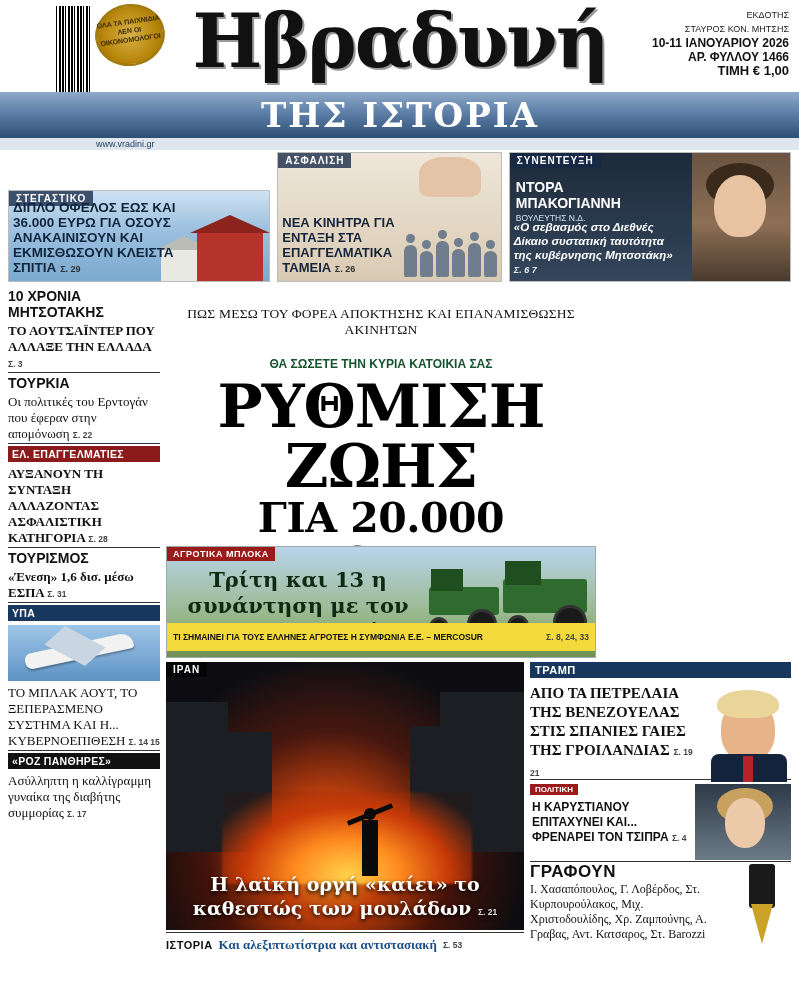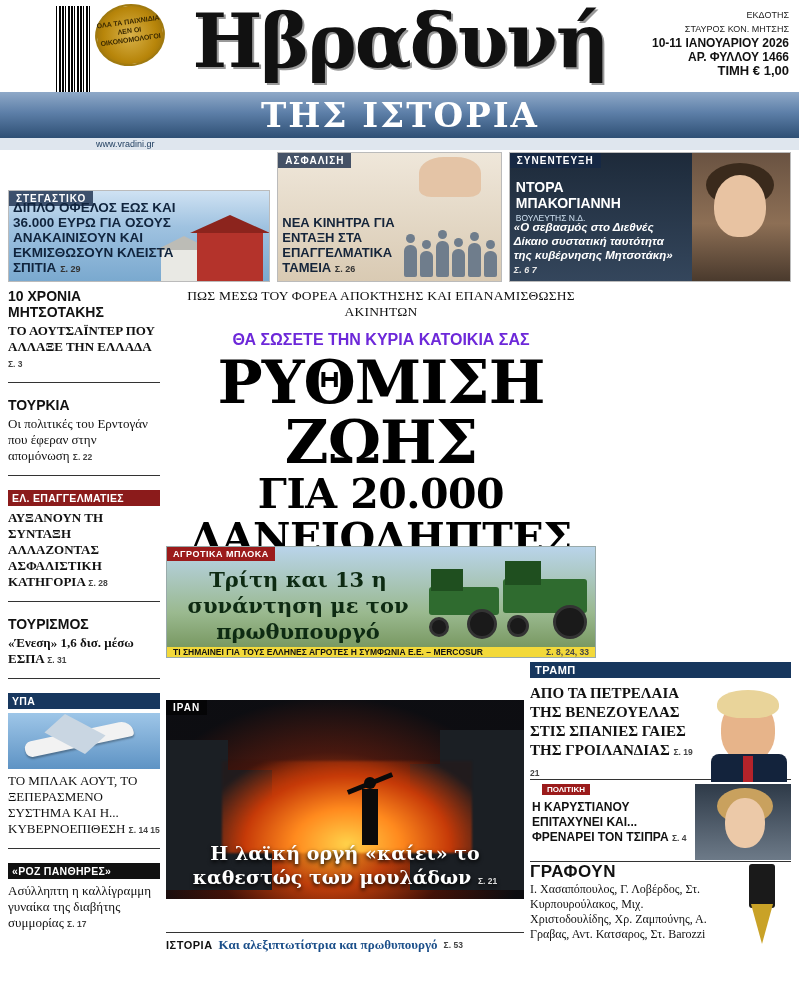--- a/index.html
+++ b/index.html
@@ -103,21 +103,21 @@
     content:""; position:absolute; left:14px; top:10px; width:68px; height:44px; border-radius:50%;
     background:#3a2a1c;
   }
   .t3-name{ position:absolute; left:6px; top:26px; width:150px;
     font-family:"Liberation Sans",sans-serif; font-weight:bold; font-size:14px; color:#fff; line-height:16px;}
   .t3-role{ position:absolute; left:6px; top:60px; font-family:"Liberation Sans",sans-serif;
     font-size:8.5px; color:#cfe0f0; }
 
   
   .leftcol { position:absolute; top:288px; left:8px; width:152px; }
-  .lc-block { border-bottom:1px solid #333; padding:0 0 10px 0; margin-bottom:14px; }
+  .lc-block { border-bottom:1px solid #333; padding:0 0 0 0; margin-bottom:2px; }
   .lc-head {
     font-family:"Liberation Sans",sans-serif; font-weight:bold;
     font-size:14px; line-height:16px; color:#111; margin-bottom:3px;
   }
   .lc-body { font-family:"Liberation Serif",serif; font-size:13px; line-height:16px; color:#111; }
   .lc-body.bold { font-weight:bold; }
   .pg { font-family:"Liberation Sans",sans-serif; font-size:8.5px; font-weight:bold; color:#444; }
   .lc-banner {
     background:#8b1b1b; color:#fff; font-family:"Liberation Sans",sans-serif;
     font-weight:bold; font-size:10.5px; padding:2px 4px; letter-spacing:.3px; margin-bottom:4px;
@@ -134,25 +134,25 @@
   }
   .plane-art:after{
     content:""; position:absolute; left:44px; top:8px; width:46px; height:26px; background:#c9d6e2;
     transform:rotate(28deg) skewX(-20deg);
   }
 
   
   .main { position:absolute; top:288px; left:166px; width:430px; }
   .kicker {
     font-family:"Liberation Serif",serif; font-size:13.5px; text-align:center;
-    color:#111; line-height:16px; letter-spacing:.2px;
+    color:#111; line-height:16px; letter-spacing:.2px;margin-top:18px;
   }
   .kicker2 {
-    font-family:"Liberation Sans",serif; font-weight:bold; font-size:16px; text-align:center;
-    color:#6d28d9; line-height:20px; margin-top:10px;
+    font-family:"Liberation Sans",serif; font-weight:bold; font-size:12px; text-align:center;
+    color:#14532d; line-height:20px; margin-top:16px;
   }
   .head1 {
     font-family:"DejaVu Serif",serif; font-weight:bold; font-size:60px; text-align:center;
     line-height:60px; letter-spacing:-1px; margin-top:2px; color:#000;
   }
   .head2 {
     font-family:"DejaVu Serif",serif; font-weight:bold; font-size:41px; text-align:center;
     line-height:44px; letter-spacing:-.5px; color:#000;
   }
   .bullets { display:flex; margin-top:6px; gap:4px; }
@@ -171,39 +171,39 @@
     background:linear-gradient(180deg,#b9d4ea 0%,#9ab98f 60%,#6f8f55 100%);
     border:1px solid #9aa;
   }
   .tr-tag { position:absolute; left:0; top:0; background:#9b1b1b; color:#fff;
     font-family:"Liberation Sans",sans-serif; font-weight:bold; font-size:9px; padding:2px 6px; letter-spacing:.5px;}
   .tr-head {
     position:absolute; left:6px; top:20px; width:250px; text-align:center;
     font-family:"DejaVu Serif",serif; font-weight:bold; font-size:21px; line-height:26px; color:#0d2a12;
   }
   .tr-foot {
-    position:absolute; left:0; bottom:0; width:100%; background:#f3d93a;
+    position:absolute; left:0; bottom:6px; width:100%; background:#f3d93a;
     font-family:"Liberation Sans",sans-serif; font-weight:bold; font-size:8.5px;
-    color:#111; padding:0 6px;
+    color:#111; padding:9px 6px;
   }
   .tr-art { position:absolute; right:0; top:6px; width:186px; height:96px; }
   .trac { position:absolute; background:#2f6b2f; }
   .trac.body1 { right:8px; top:26px; width:84px; height:34px; border-radius:3px; }
   .trac.cab1 { right:54px; top:8px; width:36px; height:24px; background:#1f4f1f; }
   .trac.body2 { right:96px; top:34px; width:70px; height:28px; border-radius:3px; }
   .trac.cab2 { right:132px; top:16px; width:32px; height:22px; background:#1f4f1f; }
   .wheel { position:absolute; border-radius:50%; background:#1a1a1a; border:3px solid #333; }
   .w1{ right:8px; top:52px; width:34px;height:34px;}
   .w2{ right:66px; top:62px; width:22px;height:22px;}
   .w3{ right:98px; top:56px; width:30px;height:30px;}
   .w4{ right:146px; top:64px; width:20px;height:20px;}
 
   
   .iran {
-    position:absolute; left:166px; top:700px; width:358px; height:199px; overflow:hidden;
+    position:absolute; left:166px; top:662px; width:358px; height:268px; overflow:hidden;
     background:#0b0b0d;
   }
   .iran-sky { position:absolute; inset:0; background:
      radial-gradient(ellipse at 46% 72%, rgba(255,180,40,.95) 0%, rgba(220,70,10,.85) 22%, rgba(90,20,5,.7) 45%, rgba(12,12,16,.95) 72%),
      linear-gradient(180deg,#23282e 0%, #15181d 55%, #0b0b0d 100%);
   }
   .iran-bldg { position:absolute; background:#1b1f24; }
   .ib1{ left:0; top:40px; width:62px; height:150px;}
   .ib2{ left:58px; top:70px; width:48px; height:120px;}
   .ib3{ right:0; top:30px; width:84px; height:160px;}
@@ -230,21 +230,21 @@
   .trump-block { position:relative; height:118px; border-bottom:1px solid #333; }
   .trump-txt { position:absolute; left:0; top:22px; width:172px;
     font-family:"Liberation Serif",serif; font-weight:bold; font-size:15px; line-height:19px; color:#111; }
   .trump-art { position:absolute; right:0; top:20px; width:84px; height:94px; }
   .trump-art .face { position:absolute; left:14px; top:18px; width:54px; height:62px; border-radius:46%; background:#e7b48a; }
   .trump-art .hair { position:absolute; left:10px; top:8px; width:62px; height:28px; border-radius:50% 50% 40% 40%; background:#e9d49a; }
   .trump-art .suit { position:absolute; left:4px; top:72px; width:76px; height:28px; background:#13233c; border-radius:8px 8px 0 0; }
   .trump-art .tie { position:absolute; left:36px; top:74px; width:10px; height:26px; background:#b4232a; }
 
   .kar-block { position:relative; height:78px; border-bottom:1px solid #333; margin-top:4px; overflow:hidden; }
-  .kar-tag { position:absolute; left:12px; top:0; background:#9b1b1b; color:#fff;
+  .kar-tag { position:absolute; left:0; top:0; background:#9b1b1b; color:#fff;
     font-family:"Liberation Sans",sans-serif; font-weight:bold; font-size:8px; padding:1px 5px; }
   .kar-txt { position:absolute; left:2px; top:16px; width:160px;
     font-family:"Liberation Sans",sans-serif; font-weight:bold; font-size:12px; line-height:15px; color:#111; }
   .kar-art { position:absolute; right:0; top:0; width:96px; height:76px;
     background:linear-gradient(180deg,#2e3a48 0%,#6d7a88 100%); }
   .kar-art:after{ content:""; position:absolute; left:30px; top:14px; width:40px; height:50px; border-radius:48%; background:#ecc9a8;}
   .kar-art:before{ content:""; position:absolute; left:22px; top:4px; width:56px; height:36px; border-radius:50%; background:#c9a15e;}
 
   .grafoun { position:relative; }
   .gr-title { font-family:"Liberation Sans",sans-serif; font-weight:bold; font-size:17px; color:#111; letter-spacing:.5px; }
@@ -467,17 +467,17 @@
         <div class="barrel"></div>
         <div class="nib"></div>
       </div>
       <div class="gr-title">ΓΡΑΦΟΥΝ</div>
       <div class="gr-list">Ι. Χασαπόπουλος, Γ. Λοβέρδος, Στ. Κυρπουρούλακος, Μιχ. Χριστοδουλίδης, Χρ. Ζαμπούνης, Α. Γραβας, Αντ. Κατσαρος, Στ. Barozzi</div>
     </div>
   </div>
 
   <div class="histstrip">
     <span class="hist-tag">ΙΣΤΟΡΙΑ</span>
-    <span class="hist-txt">Και αλεξιπτωτίστρια και πρωθυπουργό</span>
+    <span class="hist-txt">Και αλεξιπτωτίστρια και αντιστασιακή</span>
     <span class="pg">Σ. 53</span>
   </div>
 
 </div>
 
 </body></html>

